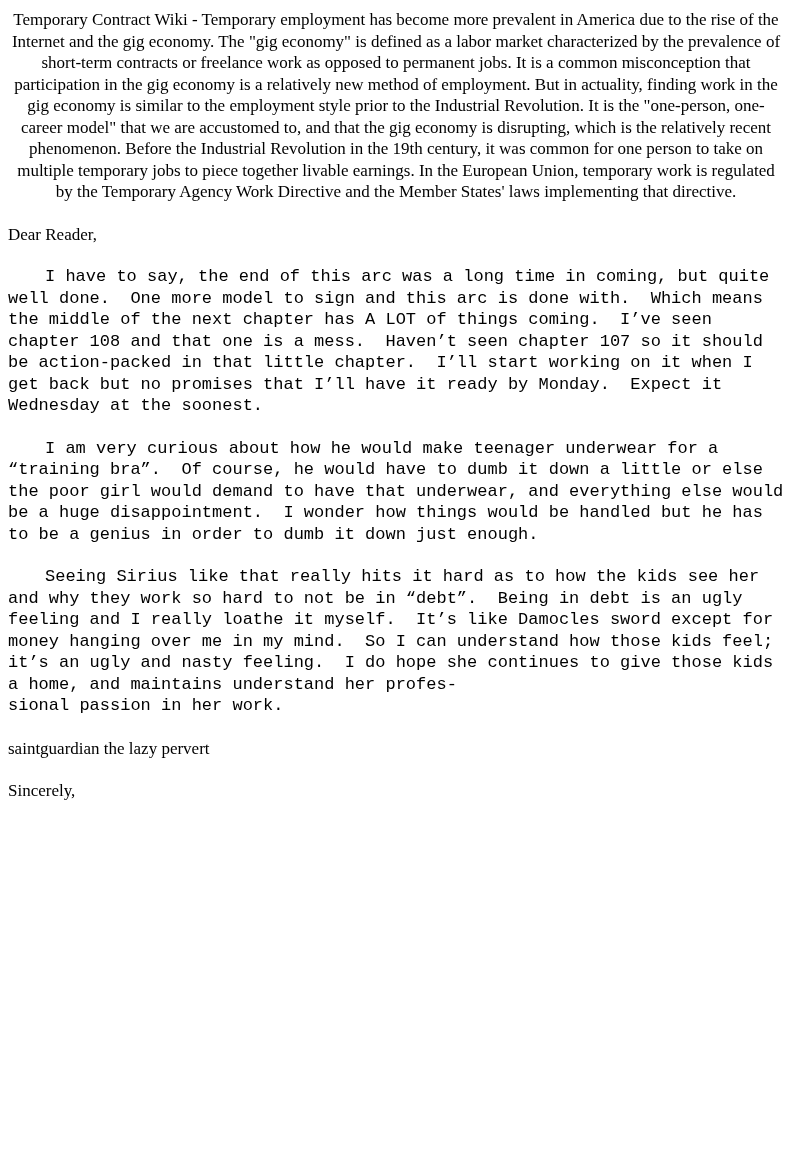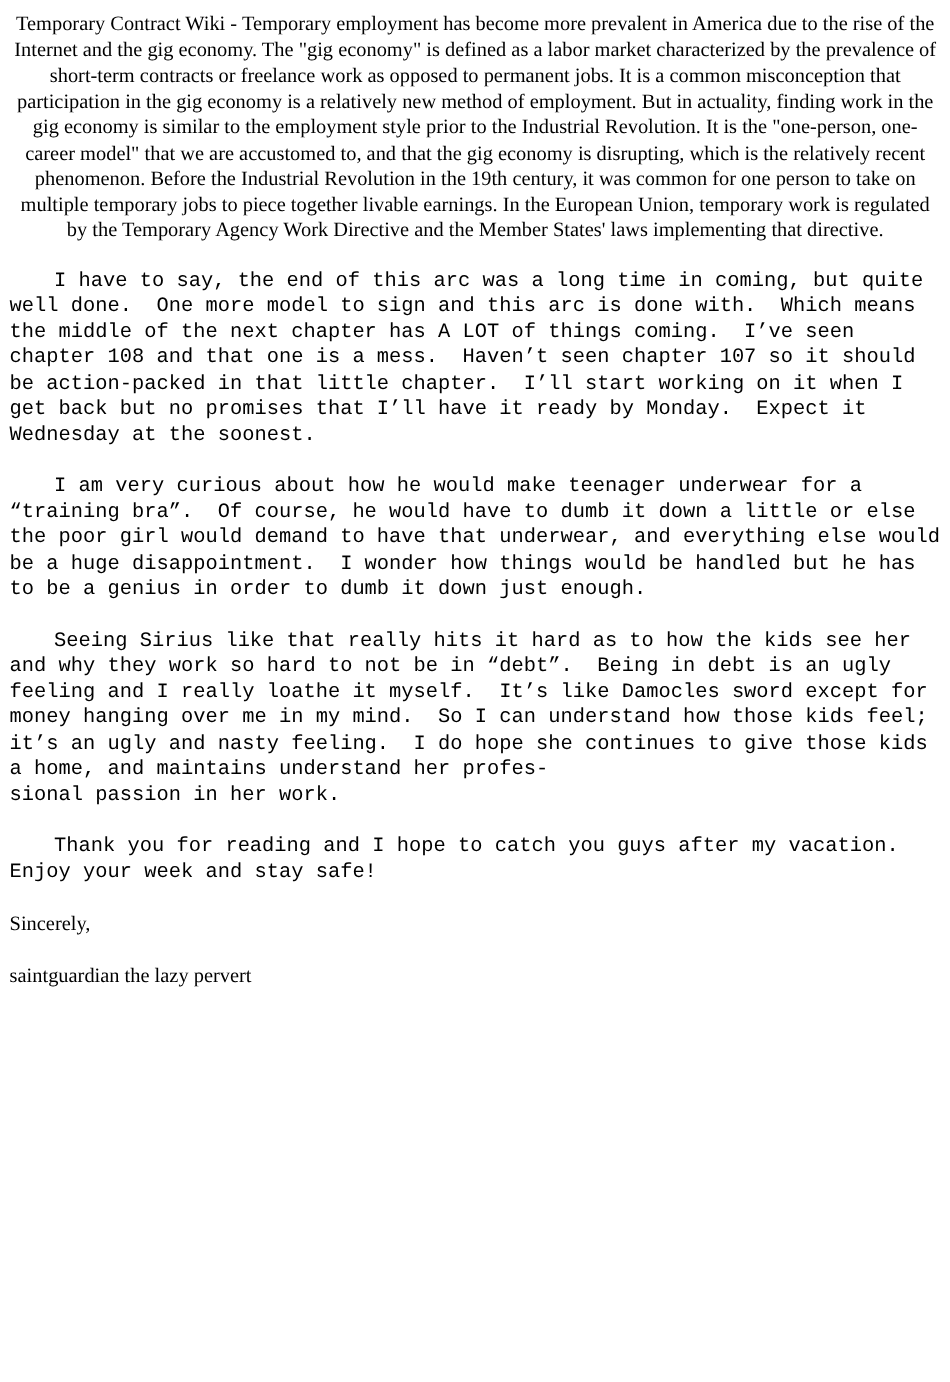--- a/index.html
+++ b/index.html
@@ -34,27 +34,27 @@
   p.plain {
     text-align: left;
   }
 </style>
 </head>
 <body>
 
 <div class="page">
   <p class="intro">Temporary Contract Wiki - Temporary employment has become more prevalent in America due to the rise of the Internet and the gig economy. The "gig economy" is defined as a labor market characterized by the prevalence of short-term contracts or freelance work as opposed to permanent jobs. It is a common misconception that participation in the gig economy is a relatively new method of employment. But in actuality, finding work in the gig economy is similar to the employment style prior to the Industrial Revolution. It is the "one-person, one-career model" that we are accustomed to, and that the gig economy is disrupting, which is the relatively recent phenomenon. Before the Industrial Revolution in the 19th century, it was common for one person to take on multiple temporary jobs to piece together livable earnings. In the European Union, temporary work is regulated by the Temporary Agency Work Directive and the Member States' laws implementing that directive.</p>
 
+  <p class="plain">Dear Reader,</p>
 
   <p class="body-para">I have to say, the end of this arc was a long time in coming, but quite well done.  One more model to sign and this arc is done with.  Which means the middle of the next chapter has A LOT of things coming.  I’ve seen chapter 108 and that one is a mess.  Haven’t seen chapter 107 so it should be action-packed in that little chapter.  I’ll start working on it when I get back but no promises that I’ll have it ready by Monday.  Expect it
 Wednesday at the soonest.</p>
 
   <p class="body-para">I am very curious about how he would make teenager underwear for a “training bra”.  Of course, he would have to dumb it down a little or else the poor girl would demand to have that underwear, and everything else would be a huge disappointment.  I wonder how things would be handled but he has to be a genius in order to dumb it down just enough.</p>
 
   <p class="body-para">Seeing Sirius like that really hits it hard as to how the kids see her and why they work so hard to not be in “debt”.  Being in debt is an ugly feeling and I really loathe it myself.  It’s like Damocles sword except for money hanging over me in my mind.  So I can understand how those kids feel; it’s an ugly and nasty feeling.  I do hope she continues to give those kids a home, and maintains understand her profes-
 sional passion in her work.</p>
 
-  <p class="body-para">Thank you for reading and I hope to catch you guys after my vacation.  Enjoy your week and stay safe!</p>
+
+  <p class="plain">saintguardian the lazy pervert</p>
 
   <p class="plain">Sincerely,</p>
-
-  <p class="plain">saintguardian the lazy pervert</p>
 </div>
 
 </body></html>

